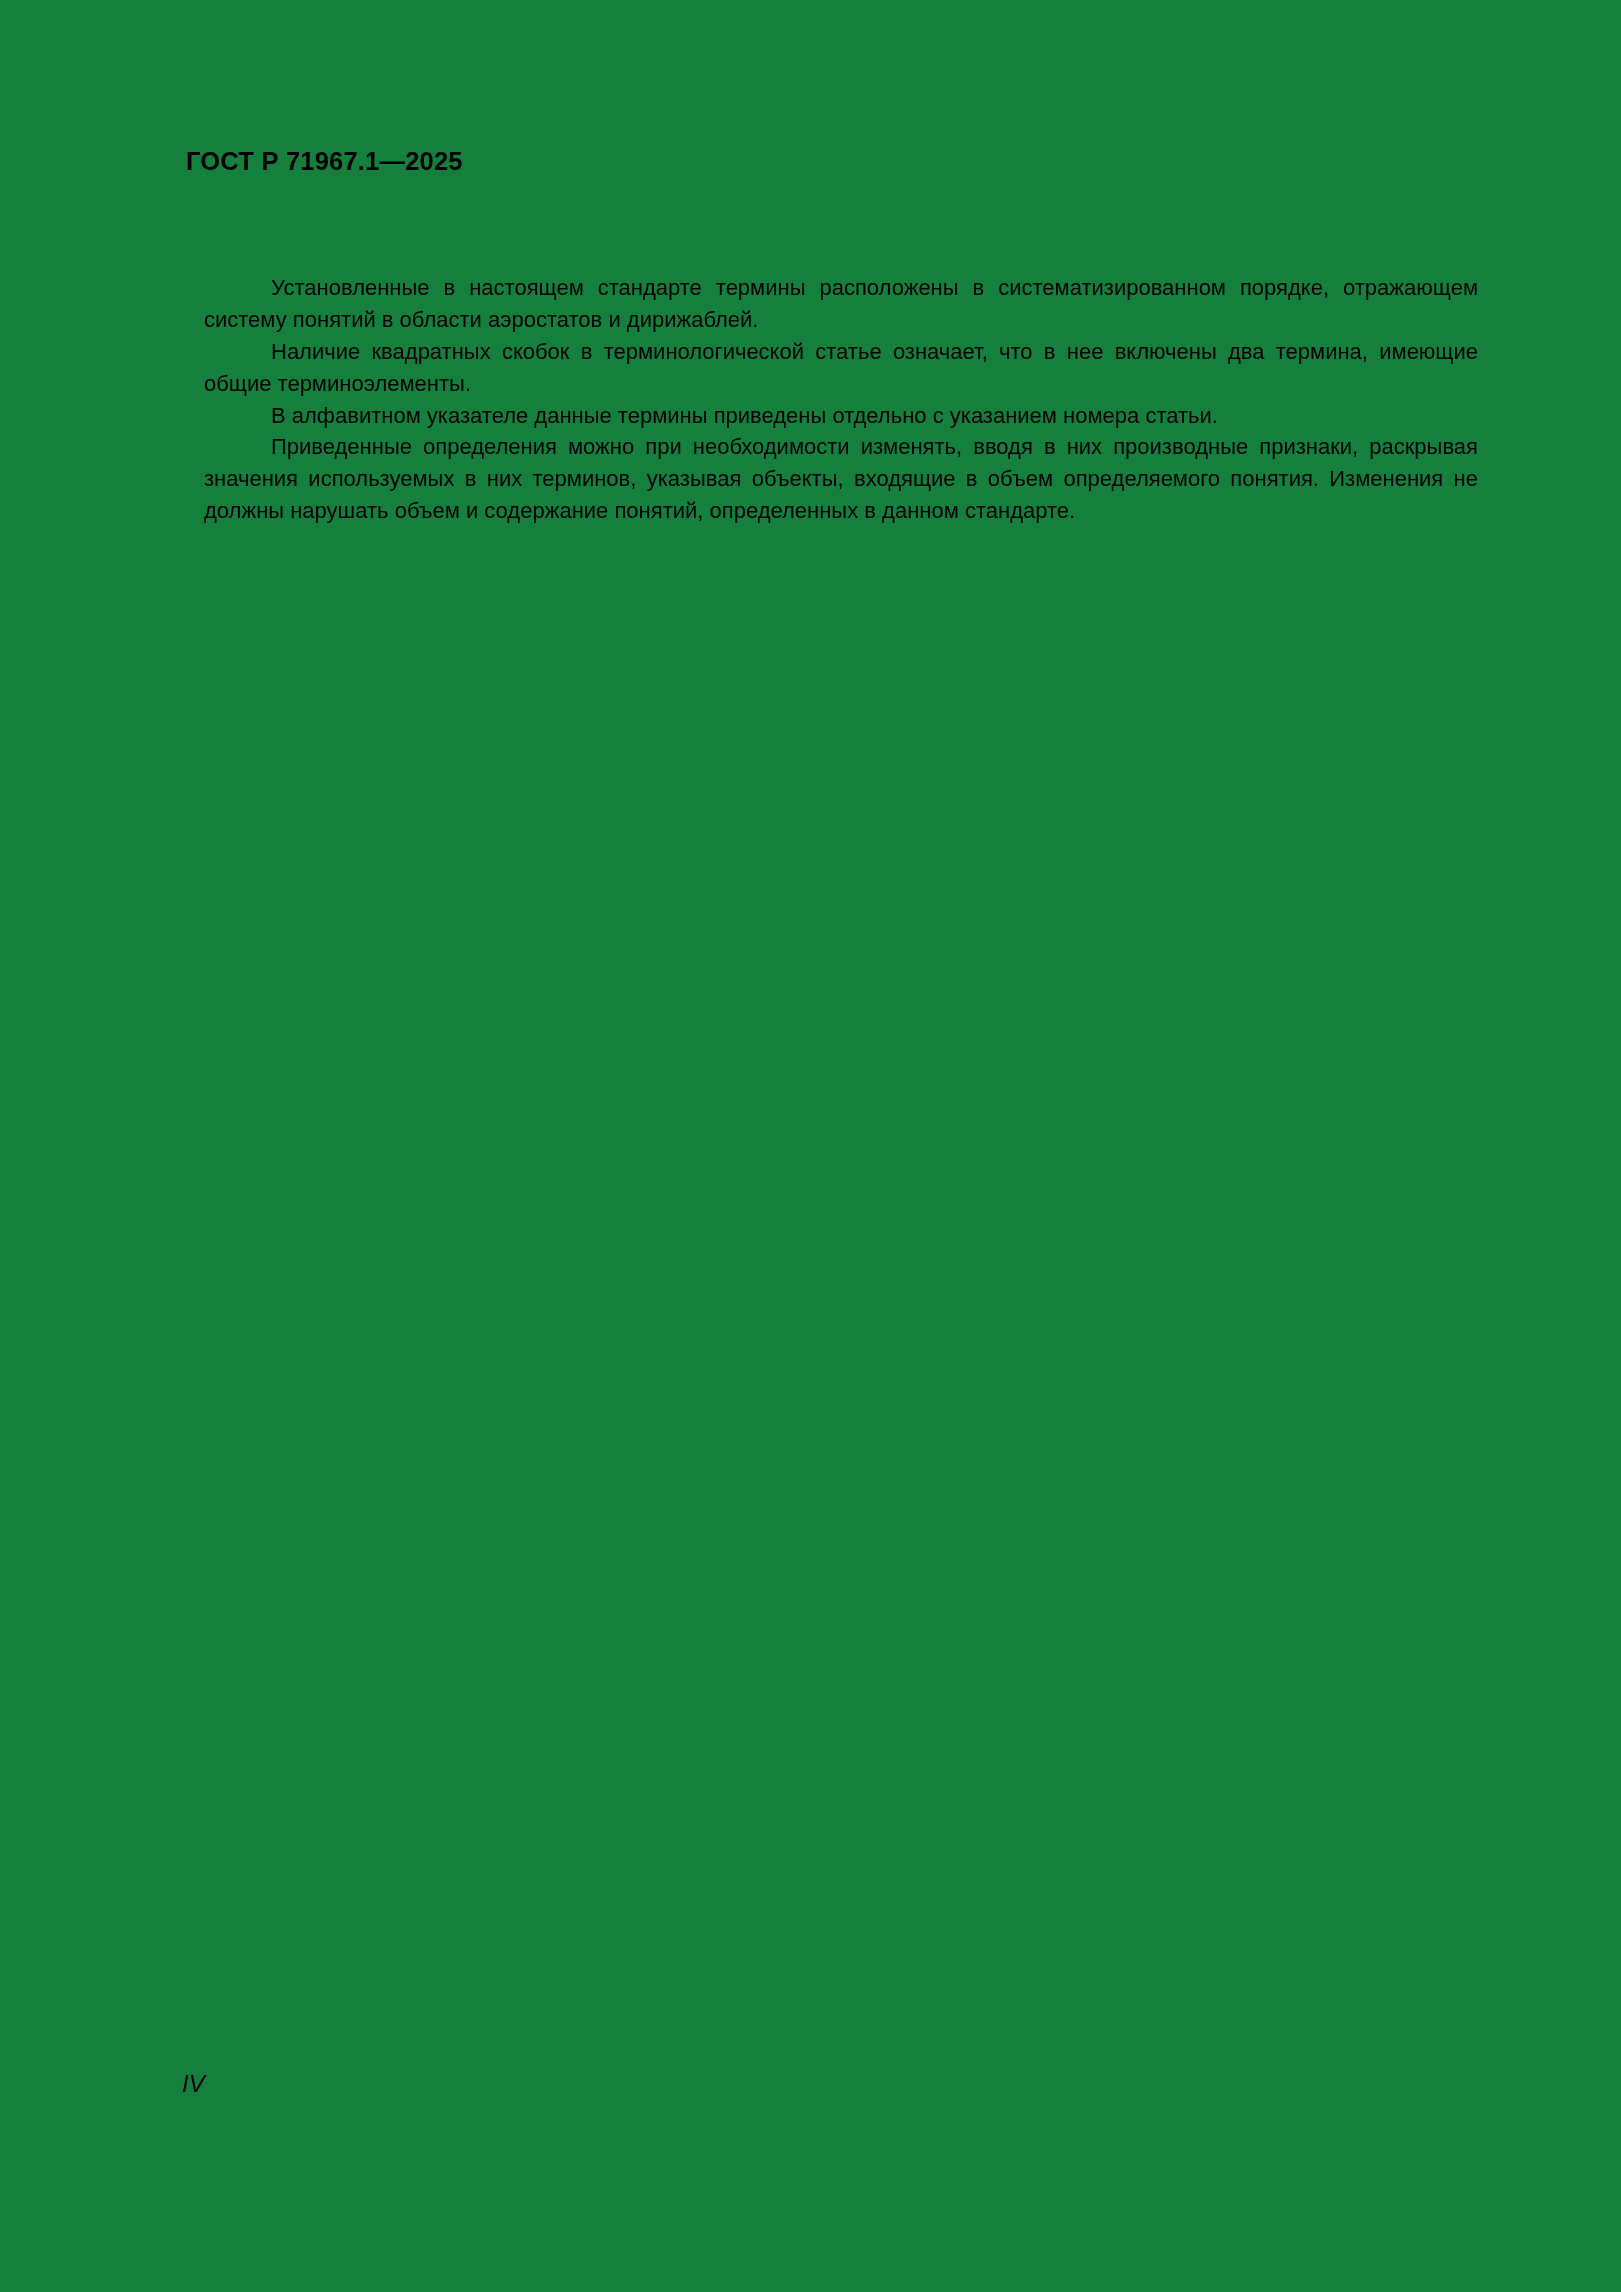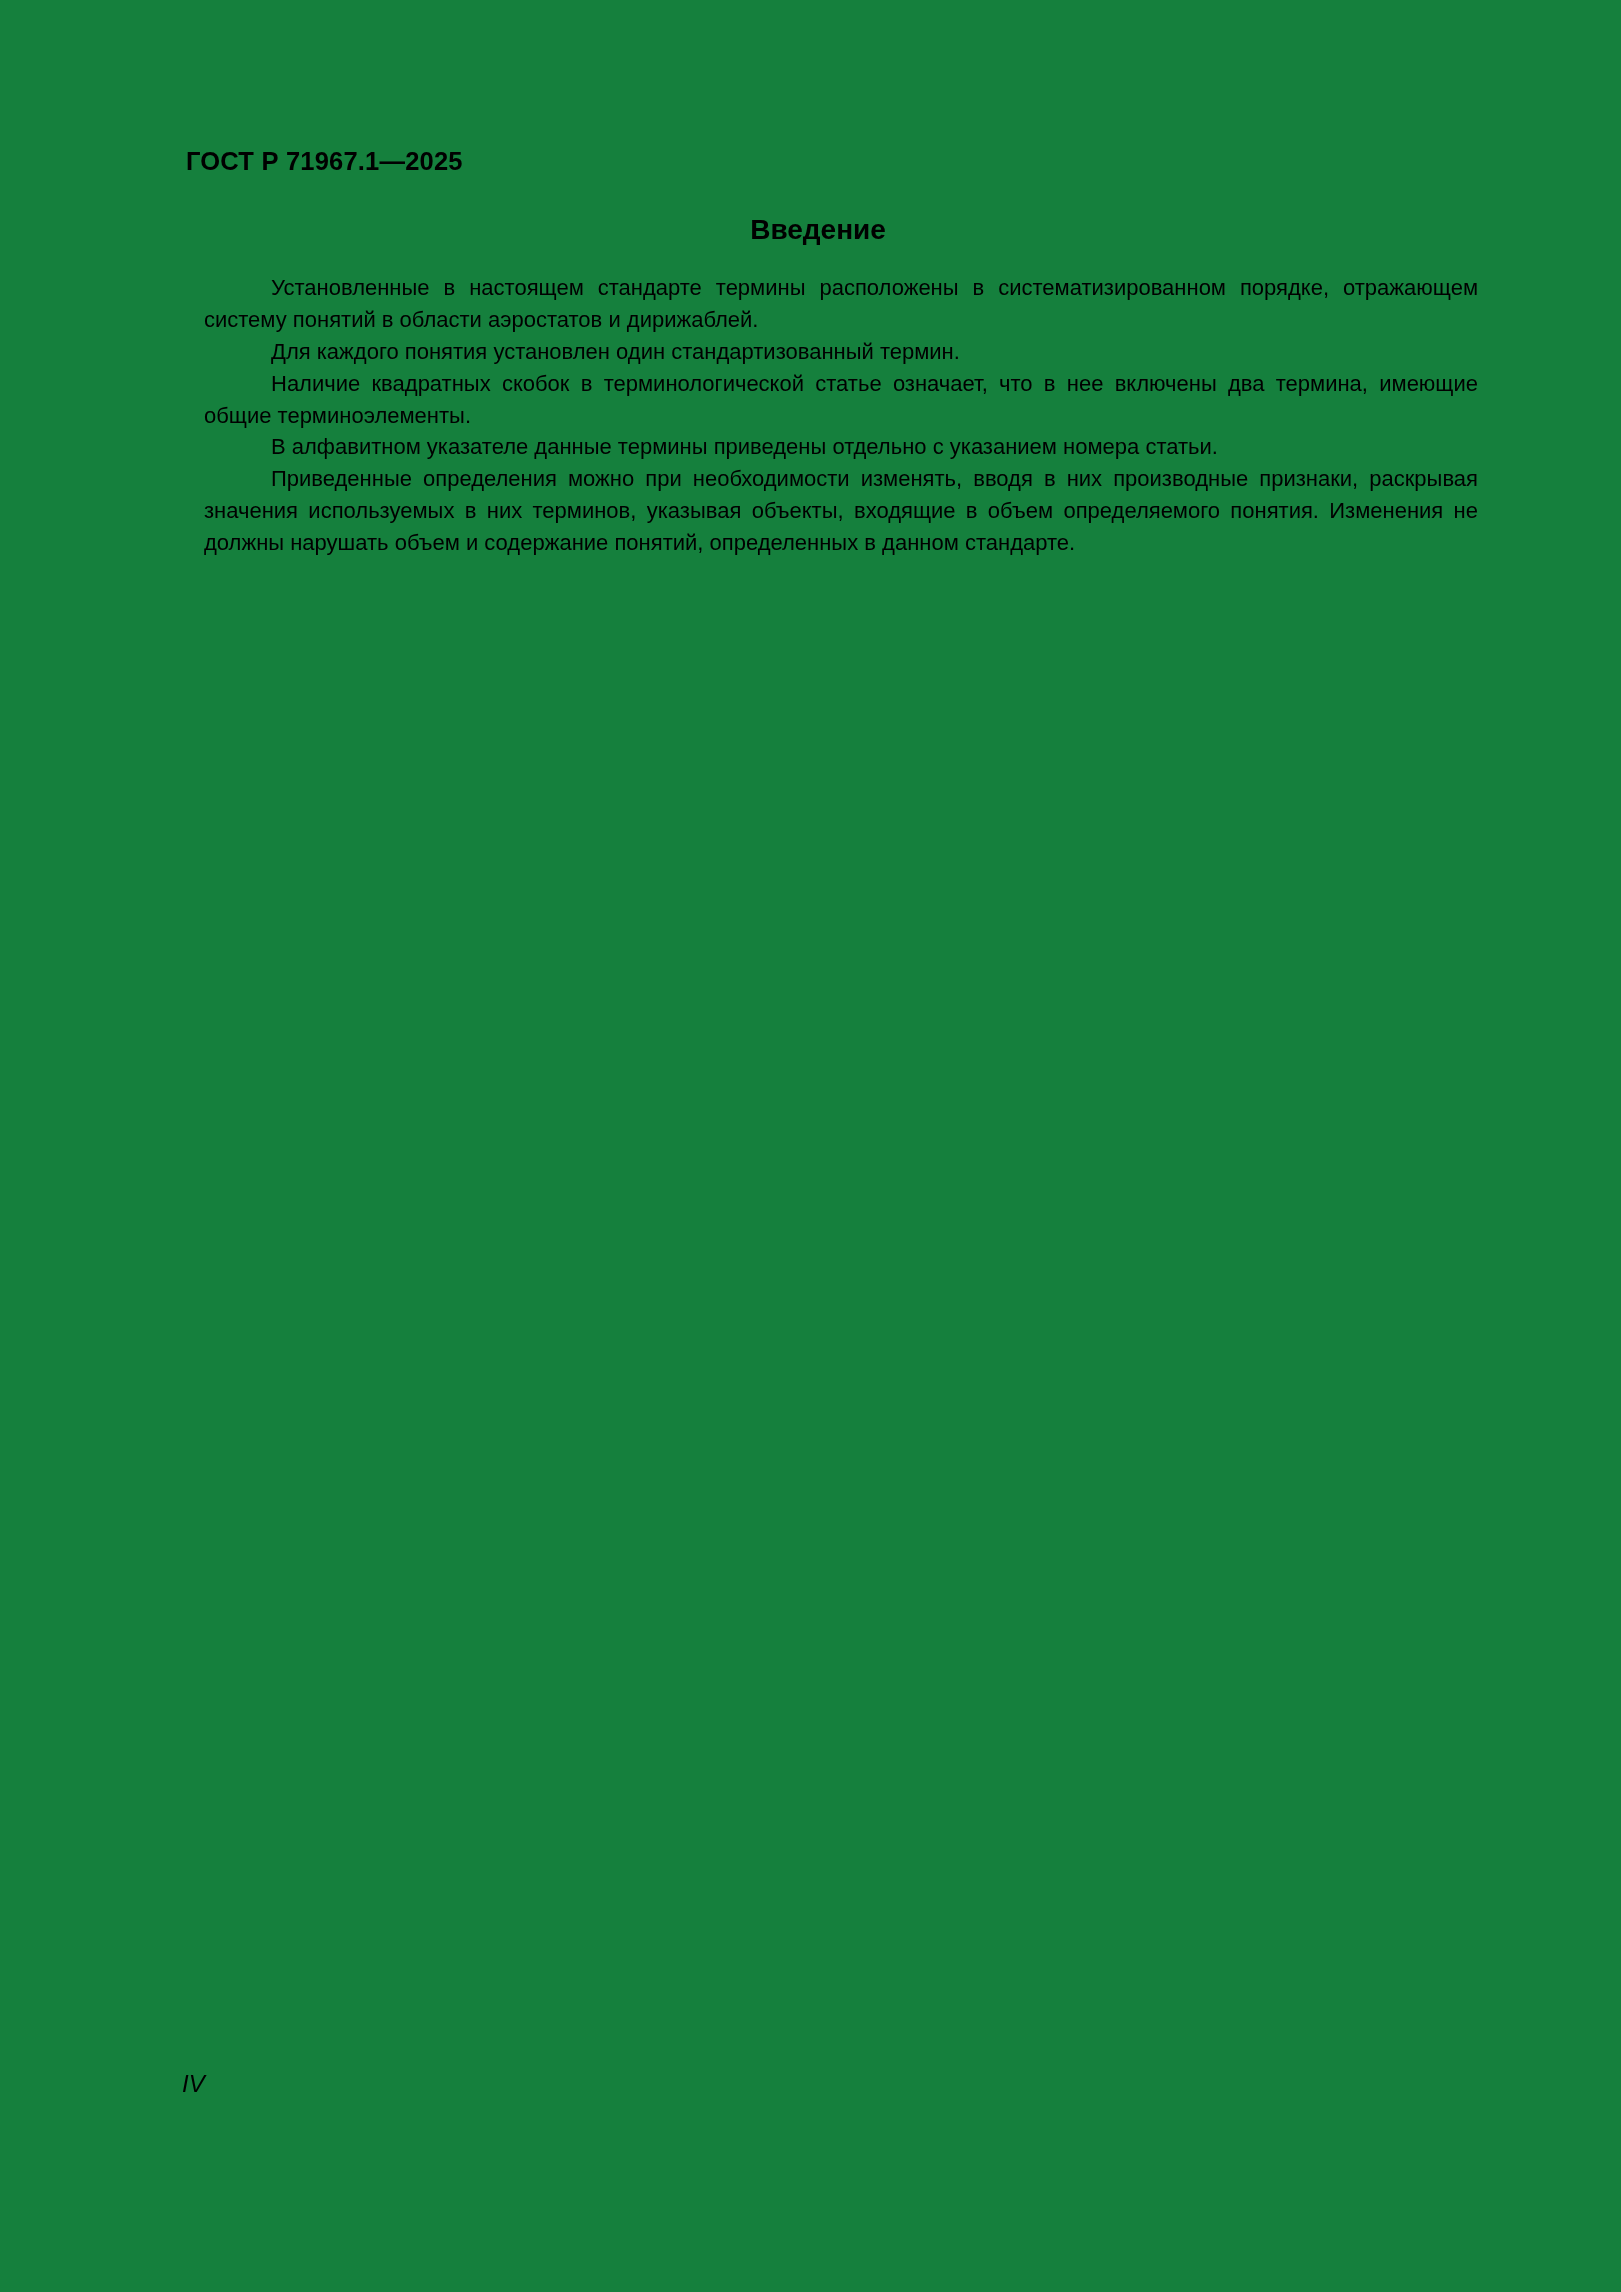--- a/index.html
+++ b/index.html
@@ -61,25 +61,23 @@
     font-style: italic;
   }
 </style>
 </head>
 <body>
 
 <div class="page">
 
   <div class="doc-header">ГОСТ Р 71967.1—2025</div>
 
-  <div class="doc-title">Введение</div>
 
   <div class="body-text">
     <p>Установленные в настоящем стандарте термины расположены в систематизированном порядке, отражающем систему понятий в области аэростатов и дирижаблей.</p>
-    <p>Для каждого понятия установлен один стандартизованный термин.</p>
     <p>Наличие квадратных скобок в терминологической статье означает, что в нее включены два термина, имеющие общие терминоэлементы.</p>
     <p>В алфавитном указателе данные термины приведены отдельно с указанием номера статьи.</p>
     <p>Приведенные определения можно при необходимости изменять, вводя в них производные признаки, раскрывая значения используемых в них терминов, указывая объекты, входящие в объем определяемого понятия. Изменения не должны нарушать объем и содержание понятий, определенных в данном стандарте.</p>
   </div>
 
   <div class="page-number">IV</div>
 
 </div>
 
 

